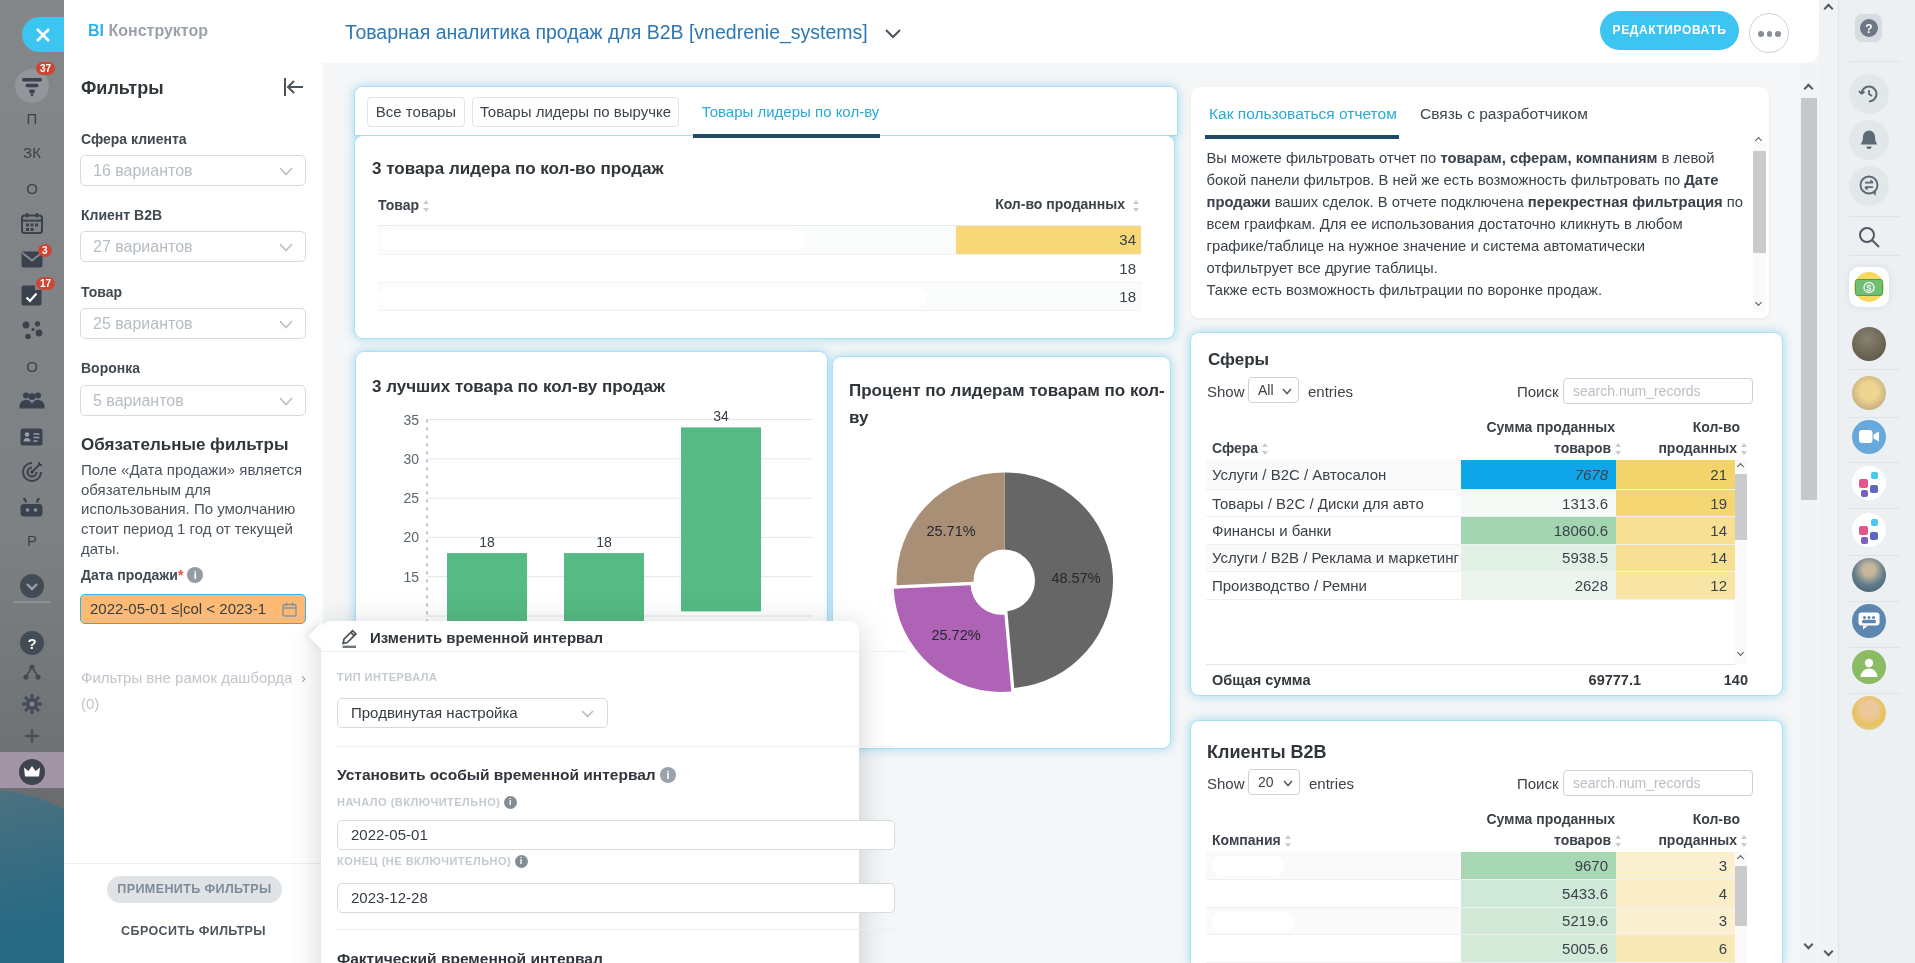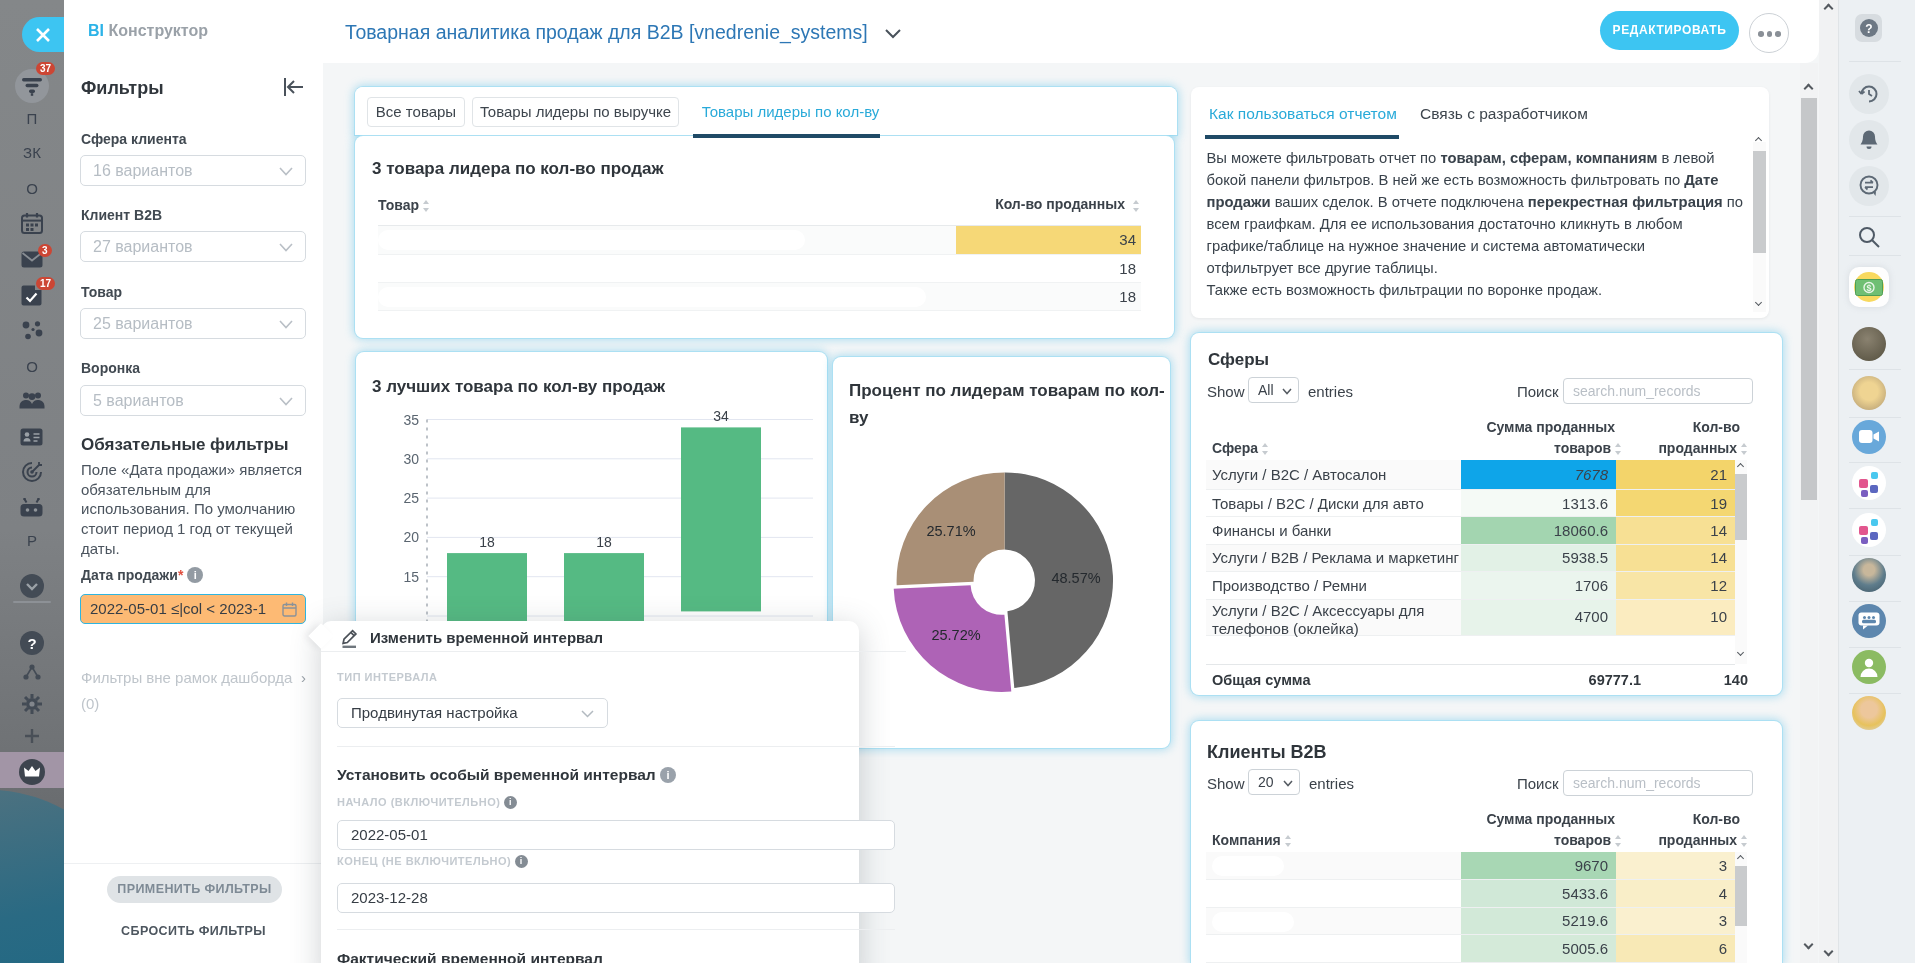--- a/index.html
+++ b/index.html
@@ -240,27 +240,22 @@
         <span class="g" style="background:#a3d5b0;line-height:27px;">18060.6</span>
         <span class="y" style="background:#f7e094;line-height:27px;">14</span>
       </div>
     <div class="srow" style="height:27px;">
         <span class="n alt" style="line-height:26px;">Услуги / B2B / Реклама и маркетинг</span>
         <span class="g" style="background:#e2f1e6;line-height:26px;">5938.5</span>
         <span class="y" style="background:#f7e094;line-height:26px;">14</span>
       </div>
     <div class="srow" style="height:28px;">
         <span class="n" style="line-height:27px;">Производство / Ремни</span>
-        <span class="g" style="background:#ebf5ee;line-height:27px;">1706</span>
+        <span class="g" style="background:#ebf5ee;line-height:27px;">2628</span>
         <span class="y" style="background:#f8e5a6;line-height:27px;">12</span>
-      </div>
-    <div class="srow" style="height:36px;">
-        <span class="n alt" style="line-height:17.5px;padding-top:2px;">Услуги / B2C / Аксессуары для телефонов (оклейка)</span>
-        <span class="g" style="background:#e7f3ea;line-height:33px;">4700</span>
-        <span class="y" style="background:#fbecc0;line-height:33px;">10</span>
       </div>
   </div>
   <div style="position:absolute;left:544px;top:127px;width:12px;height:204px;background:#fafafa;">
     <div class="chv" style="left:3px;top:4px;width:5px;height:5px;border-width:1.8px 1.8px 0 0;"></div>
     <div style="position:absolute;left:0;top:14px;width:12px;height:66px;background:#c9cbcd;"></div>
     <div class="chv chvd" style="left:3px;top:190px;width:5px;height:5px;border-width:1.8px 1.8px 0 0;"></div>
   </div>
   <div style="position:absolute;left:15px;top:331px;width:529px;height:27px;border-top:1px solid #e4e7e9;font-weight:bold;font-size:14.5px;color:#32383e;">
     <span style="position:absolute;left:6px;top:7px;">Общая сумма</span>
     <span style="position:absolute;left:290px;top:7px;width:145px;text-align:right;">69777.1</span>

